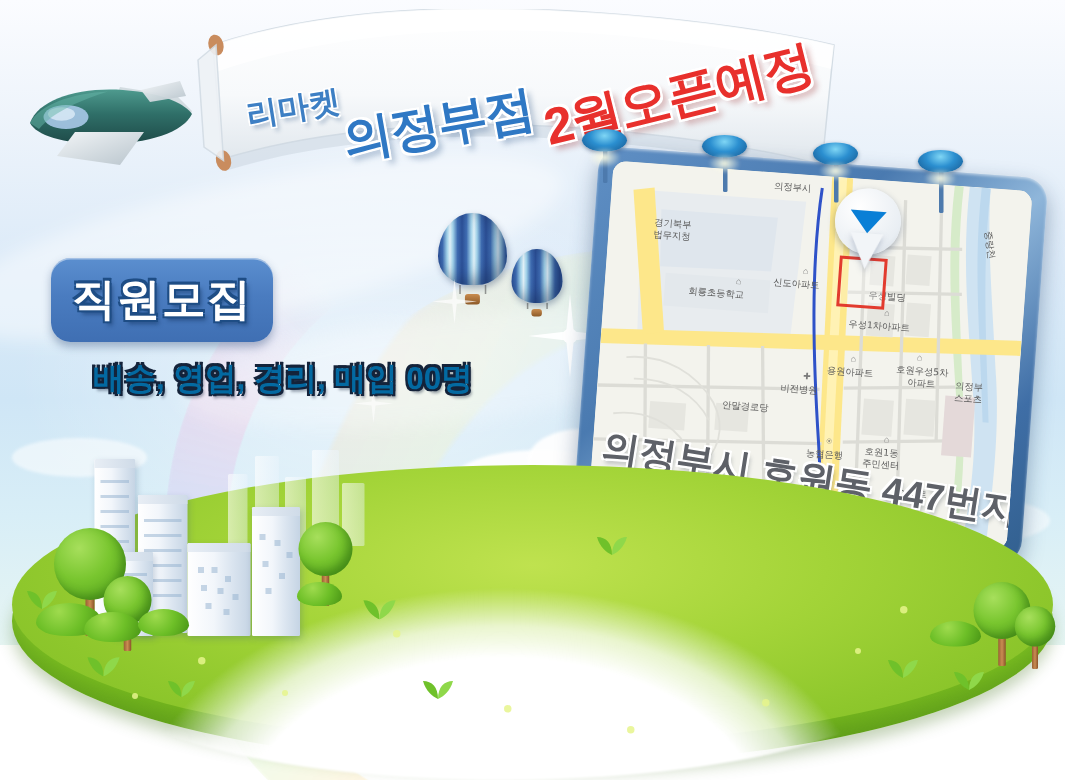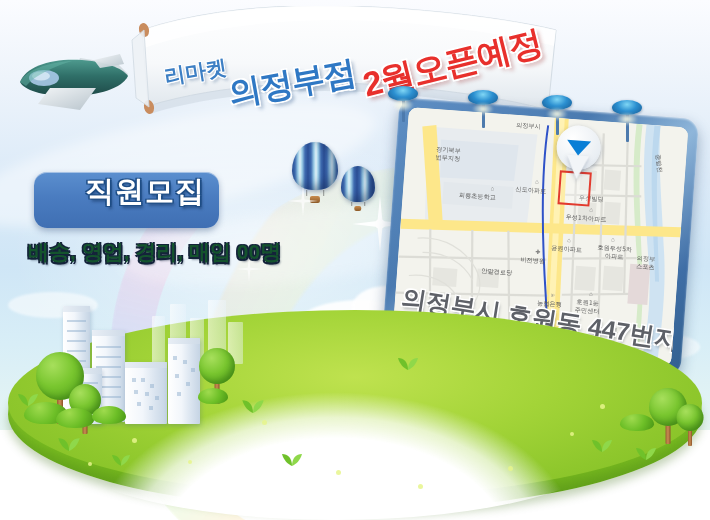--- a/index.html
+++ b/index.html
@@ -51,24 +51,24 @@
      transform:rotate(-10deg);letter-spacing:-1px;
      text-shadow:1.5px 1.5px 0 #fff,-1.5px -1.5px 0 #fff,1.5px -1.5px 0 #fff,-1.5px 1.5px 0 #fff,3px 4px 4px rgba(40,80,130,.4);}
   .b-open{left:233px;top:35px;font-size:34px;color:#e8302c;
      transform:rotate(-14deg);letter-spacing:-1px;
      text-shadow:1.6px 1.6px 0 #fff,-1.6px -1.6px 0 #fff,1.6px -1.6px 0 #fff,-1.6px 1.6px 0 #fff,3px 4px 4px rgba(150,40,40,.4);}
 
   
   .recruitbox{position:absolute;left:34px;top:172px;width:148px;height:56px;border-radius:13px;
       background:linear-gradient(to bottom,#5b8fcf 0%,#4a7cc0 45%,#3f6fb3 100%);
       box-shadow:0 3px 6px rgba(30,60,110,.35), inset 0 1px 0 rgba(255,255,255,.45);
-      display:flex;justify-content:center;padding-left:37px;}
+      display:flex;align-items:center;justify-content:center;}
   .recruitbox span{font-size:29px;font-weight:bold;color:#fff;letter-spacing:1px;
       text-shadow:-1.4px -1.4px 0 #1e4d85,1.4px -1.4px 0 #1e4d85,-1.4px 1.4px 0 #1e4d85,1.4px 1.4px 0 #1e4d85,2px 3px 3px rgba(10,40,80,.5);}
-  .infoline{position:absolute;left:28px;font-size:21px;font-weight:bold;color:#14532d;white-space:nowrap;
+  .infoline{position:absolute;left:62px;font-size:21px;font-weight:bold;color:#0369a1;white-space:nowrap;
       text-shadow:-1.5px -1.5px 0 #14233a,1.5px -1.5px 0 #14233a,-1.5px 1.5px 0 #14233a,1.5px 1.5px 0 #14233a,2px 3px 2px rgba(10,25,50,.4);}
   .info1{top:238px;} .info2{top:270px;}
 
   
   .balloon{position:absolute;}
   .bl-env{width:100%;height:78%;border-radius:50% 50% 44% 44%/60% 60% 40% 40%;
      background:repeating-linear-gradient(90deg,#2b4f96 0px,#3e6bb0 3px,#9fd0e8 6px,#dff0f7 8px,#9fd0e8 10px,#3e6bb0 13px,#2b4f96 16px);
      box-shadow:inset -6px -4px 10px rgba(20,40,80,.45), 1px 2px 4px rgba(40,60,100,.35);}
   .bl-basket{position:absolute;left:50%;transform:translateX(-50%);width:22%;height:11%;
      background:linear-gradient(#c98c4e,#8d5a28);border-radius:2px;}

